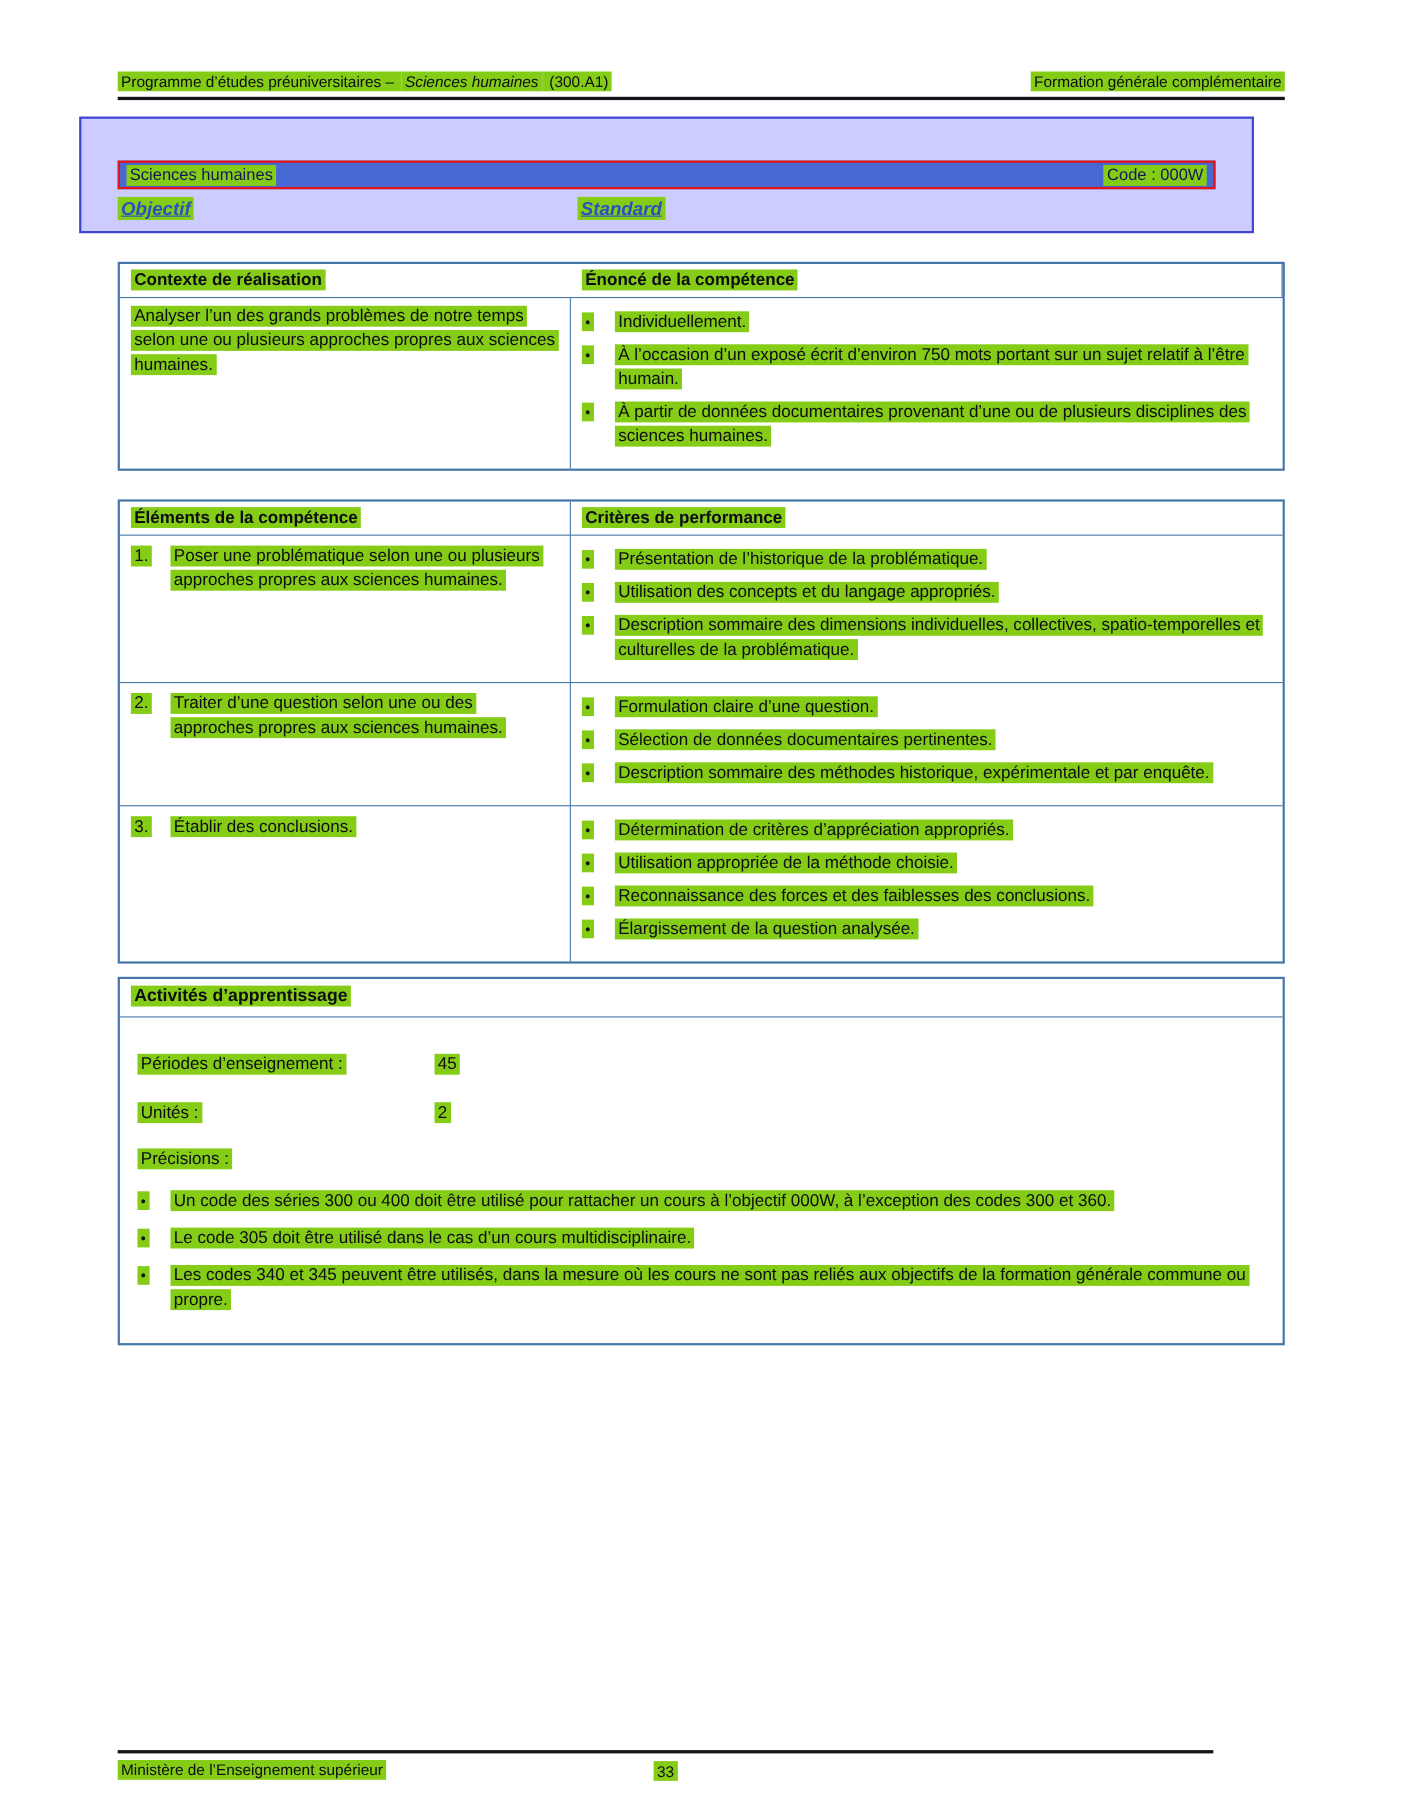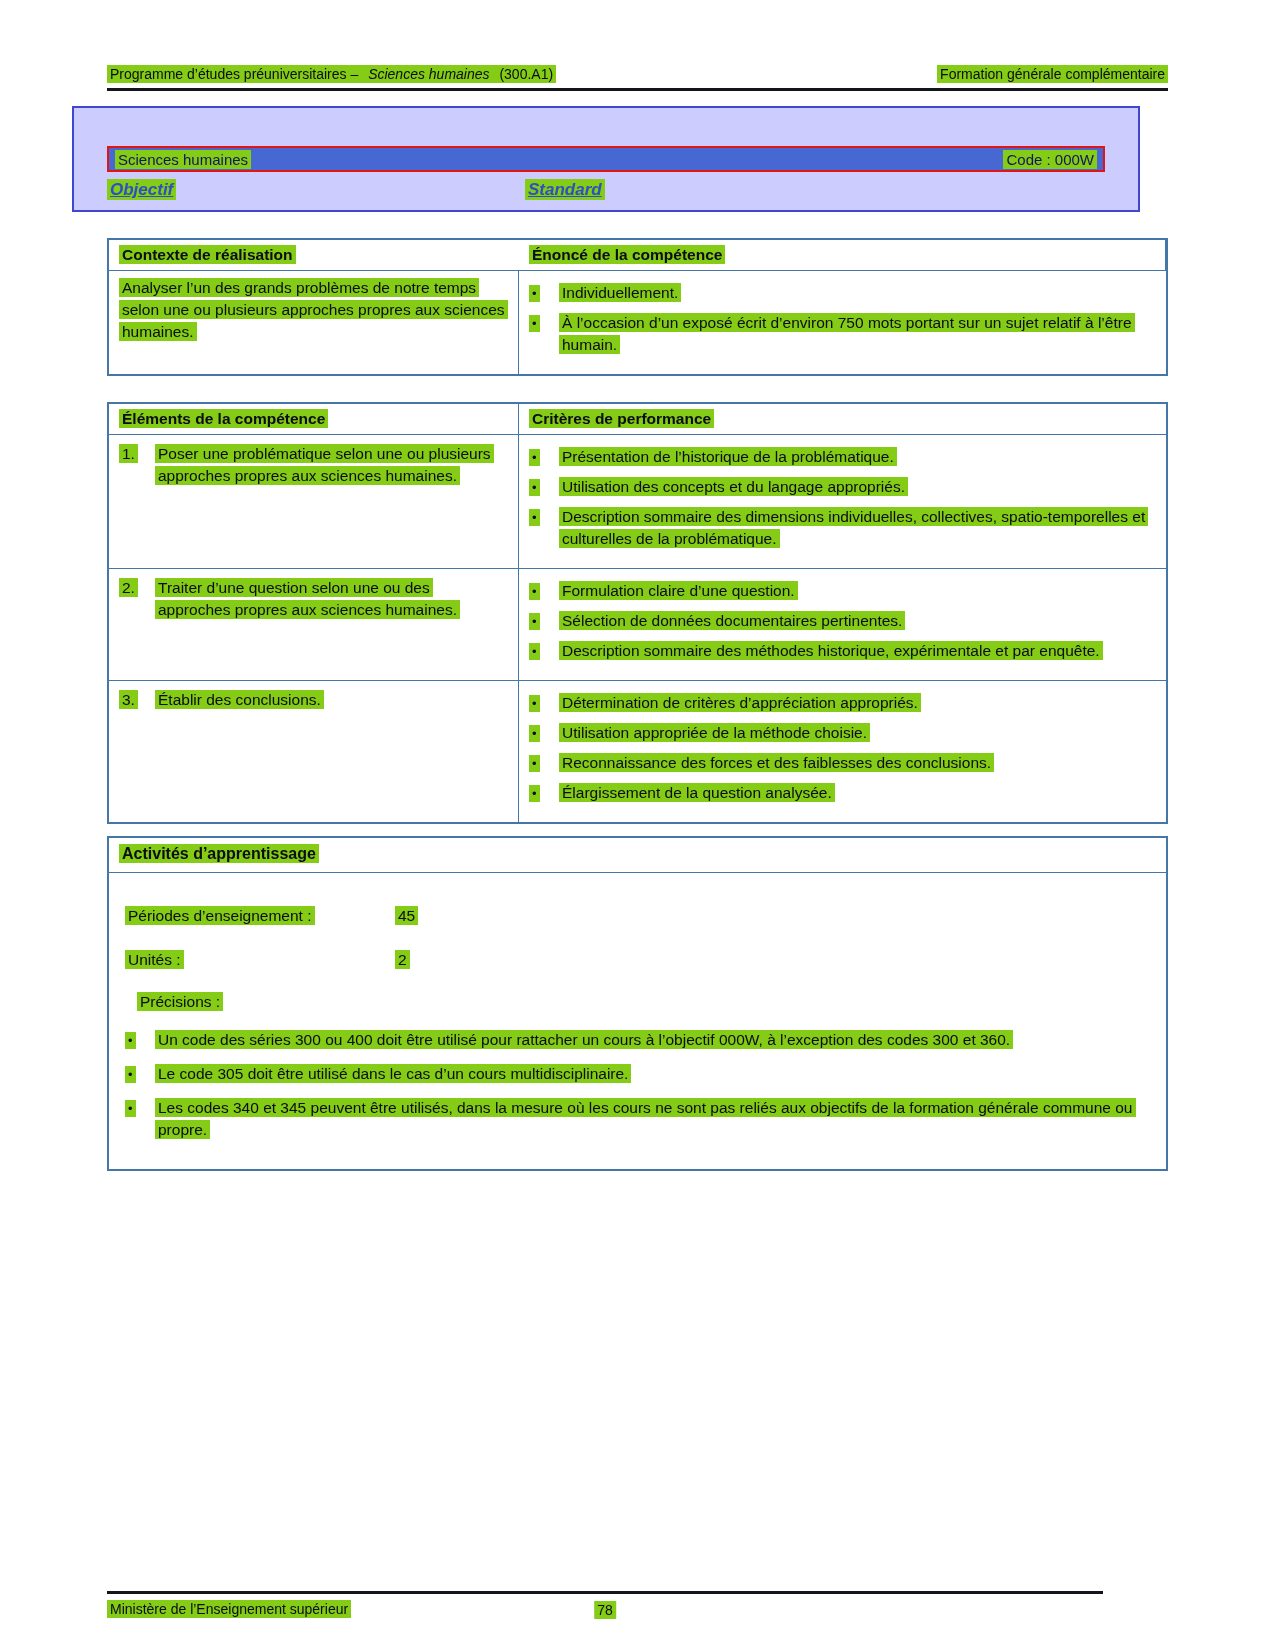--- a/index.html
+++ b/index.html
@@ -79,21 +79,21 @@
   .numbered { display: flex; margin-top: 2px; }
   .numcol { flex: 0 0 36px; }
   .numtext { flex: 1; }
 
   
   .activities { margin-top: 12px; border: 2px solid #4576a8; font-size: 15.5px; line-height: 1.42; }
   .activities-title { padding: 5px 10px 6px 10px; border-bottom: 1px solid #4576a8; font-weight: bold; font-size: 16px; }
   .activities-body { padding: 10px 12px 16px 10px; }
   .kv { display: flex; margin: 22px 0 16px 6px; }
   .kv-label { flex: 0 0 270px; }
-  .precisions { margin: 20px 0 16px 18px; }
+  .precisions { margin: 20px 0 16px 6px; }
   .act-bullet { margin: 10px 0 12px 6px; }
 
   
   .doc-footer {
     position: absolute; left: 107px; top: 1591px; width: 996px;
     border-top: 3px solid #14141c;
     padding-top: 7px;
     font-size: 14px;
   }
   .footer-page { position: absolute; left: 50%; transform: translateX(-50%); top: 7px; }
@@ -125,20 +125,24 @@
 
     <div class="cell colsep"><span class="hl">Analyser l’un des grands problèmes de notre temps selon une ou plusieurs approches propres aux sciences humaines.</span></div>
     <div class="cell">
       <div class="bullet-item">
         <span class="bcol"><span class="bullet-dot hl"></span></span>
         <div class="btext"><span class="hl">Individuellement.</span></div>
       </div>
       <div class="bullet-item">
         <span class="bcol"><span class="bullet-dot hl"></span></span>
         <div class="btext"><span class="hl">À l’occasion d’un exposé écrit d’environ 750 mots portant sur un sujet relatif à l’être humain.</span></div>
+      </div>
+      <div class="bullet-item">
+        <span class="bcol"><span class="bullet-dot hl"></span></span>
+        <div class="btext"><span class="hl">À partir de données documentaires provenant d’une ou de plusieurs disciplines des sciences humaines.</span></div>
       </div>
     </div>
   </div>
 
   <div class="ptable">
     <div class="cell head colsep"><span class="hl">Éléments de la compétence</span></div>
     <div class="cell head"><span class="hl">Critères de performance</span></div>
 
     <div class="cell colsep rowline">
       <div class="numbered">
@@ -231,16 +235,16 @@
       </div>
       <div class="bullet-item act-bullet">
         <span class="bcol"><span class="bullet-dot hl"></span></span>
         <div class="btext"><span class="hl">Les codes 340 et 345 peuvent être utilisés, dans la mesure où les cours ne sont pas reliés aux objectifs de la formation générale commune ou propre.</span></div>
       </div>
     </div>
   </div>
 
   <div class="doc-footer">
     <span class="hl">Ministère de l’Enseignement supérieur</span>
-    <span class="hl footer-page">78</span>
+    <span class="hl footer-page">33</span>
   </div>
 
 </div>
 
 </body></html>

